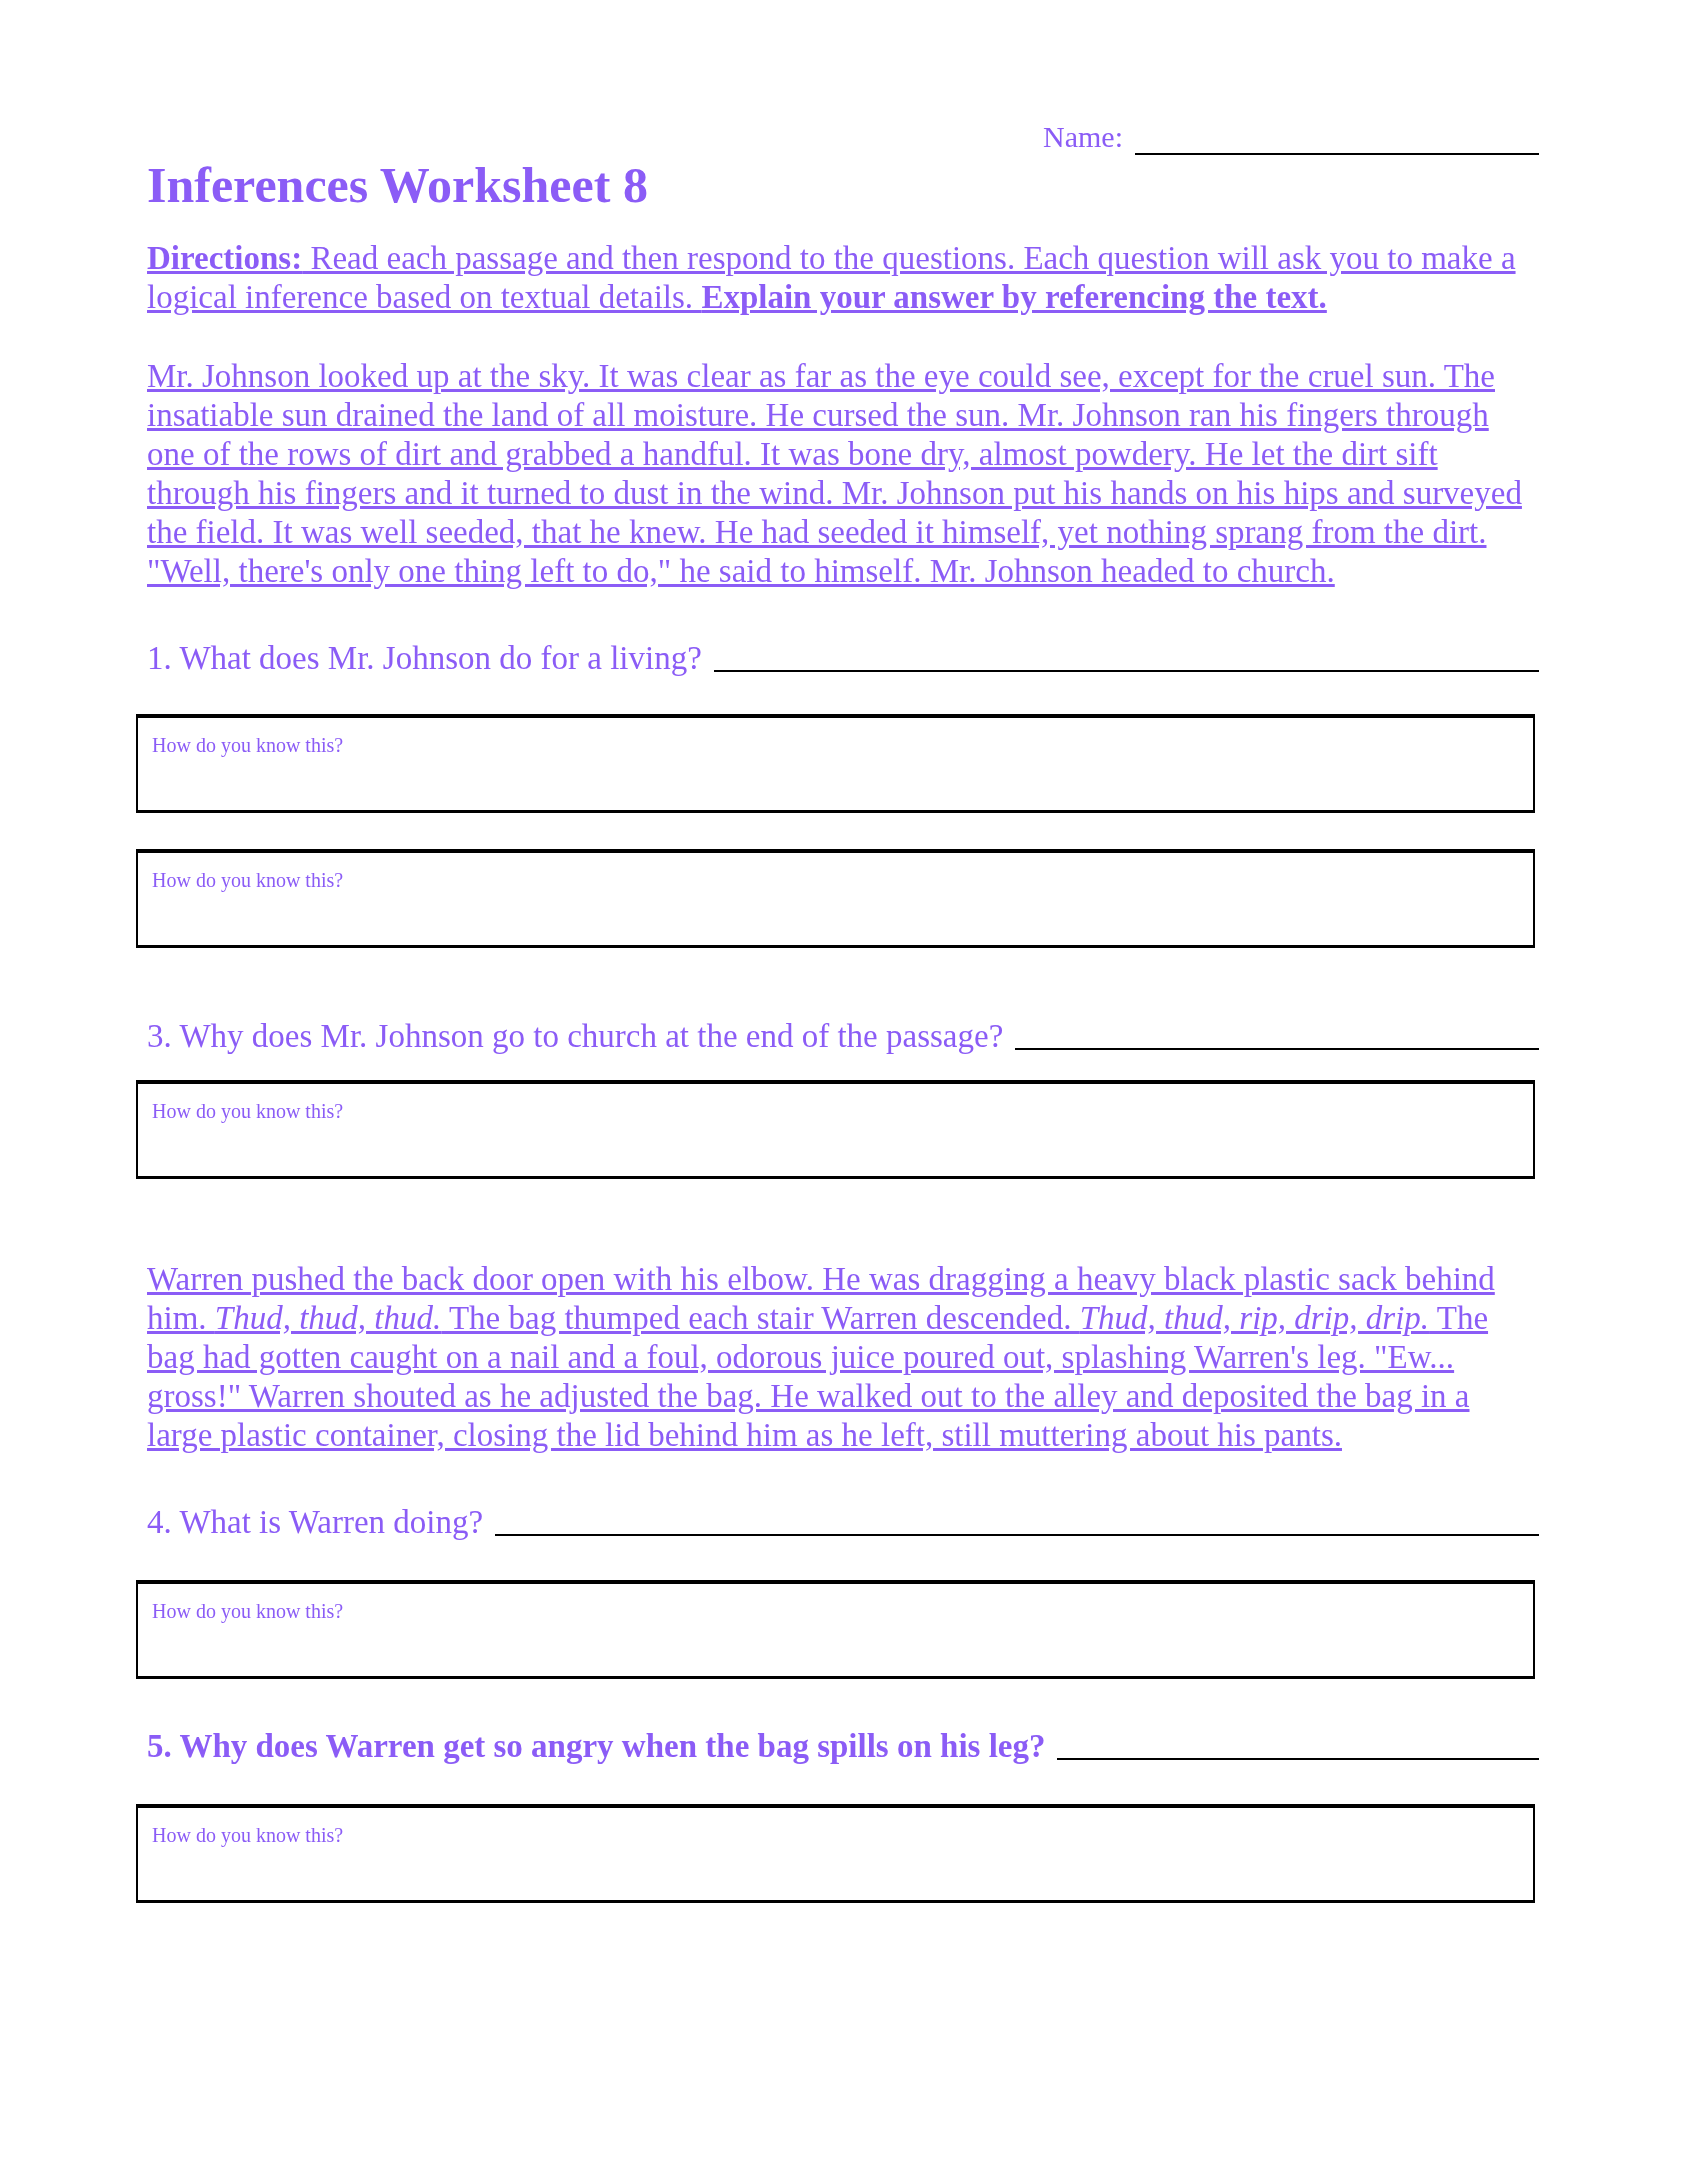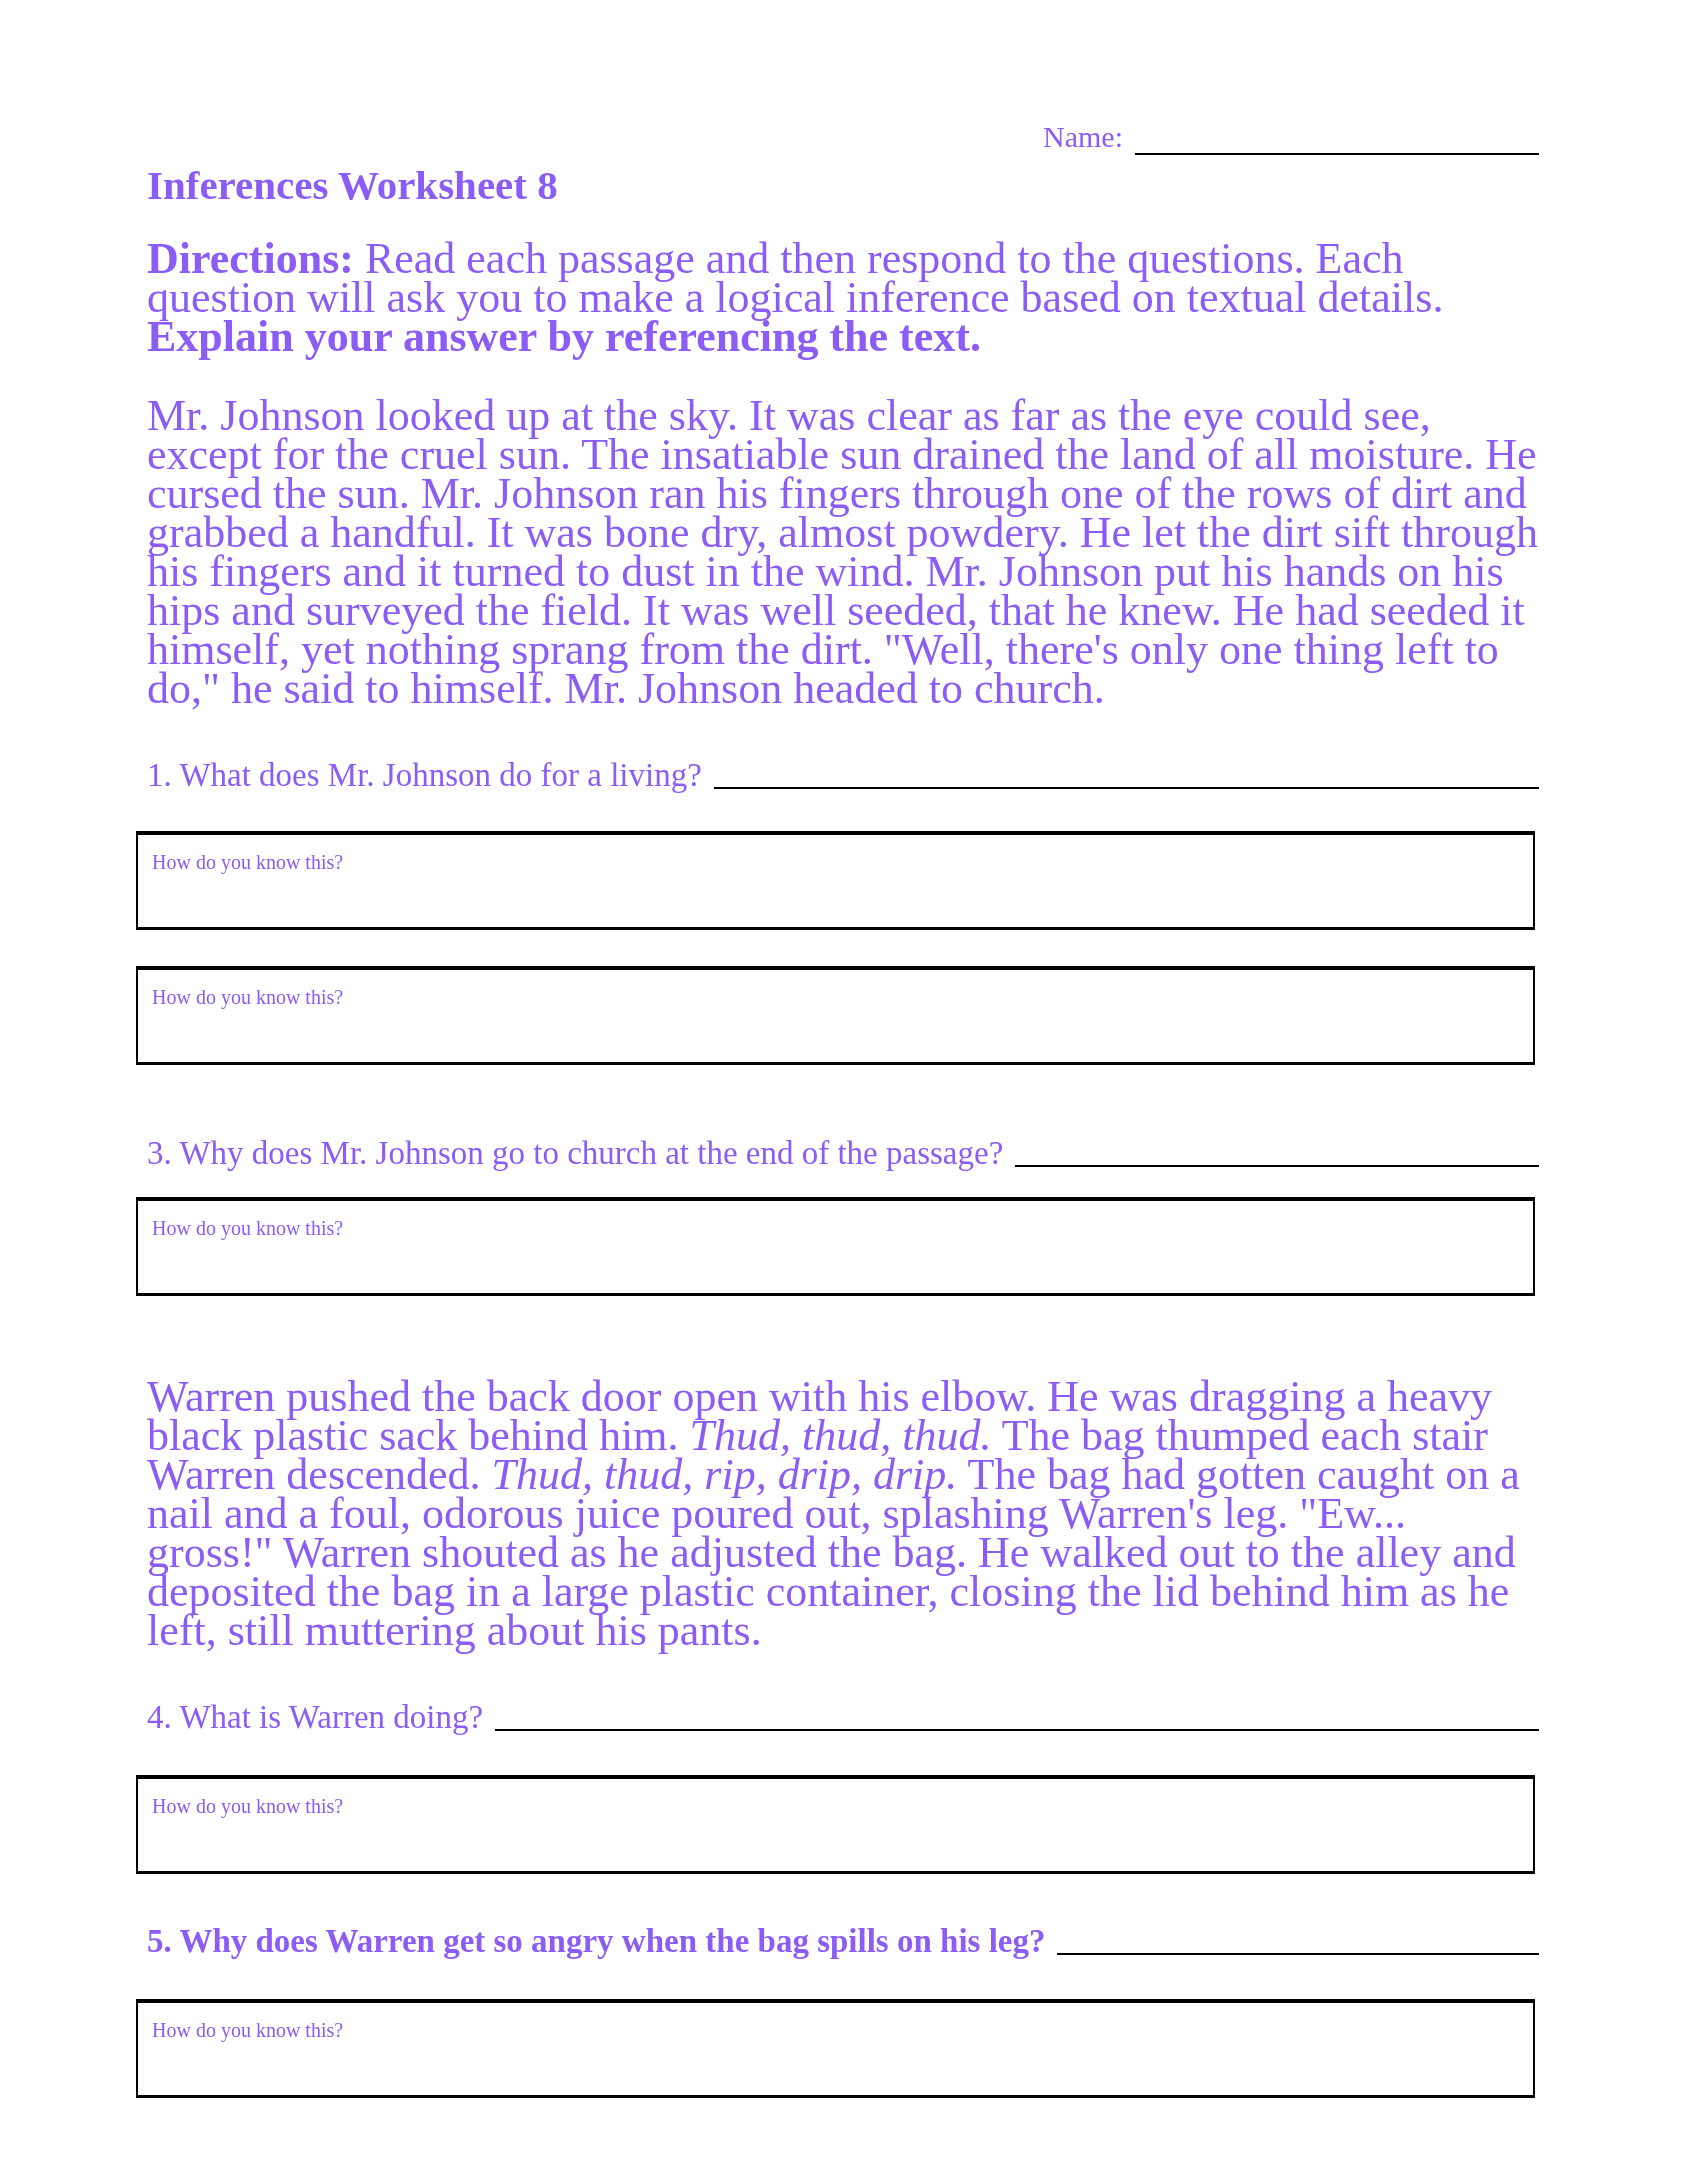--- a/index.html
+++ b/index.html
@@ -23,29 +23,30 @@
     height: 38px;
   }
   .name-line {
     display: inline-block;
     width: 404px;
     height: 30px;
     border-bottom: 2px solid #000;
     margin-left: 12px;
   }
   .title {
-    font-size: 41px;
+    font-size: 50px;
     line-height: 48px;
     font-weight: bold;
     margin: 6px 0 0 0;
   }
   .directions, .passage {
-    font-size: 44px;
+    font-size: 33px;
     line-height: 39px;
     margin: 0;
+    text-decoration: underline;
   }
   .directions { margin-top: 30px; }
   .passage-1 { margin-top: 40px; }
   .passage-2 { margin-top: 81px; }
   .question {
     display: flex;
     align-items: flex-end;
     font-size: 33px;
     line-height: 39px;
     margin-top: 48px;

